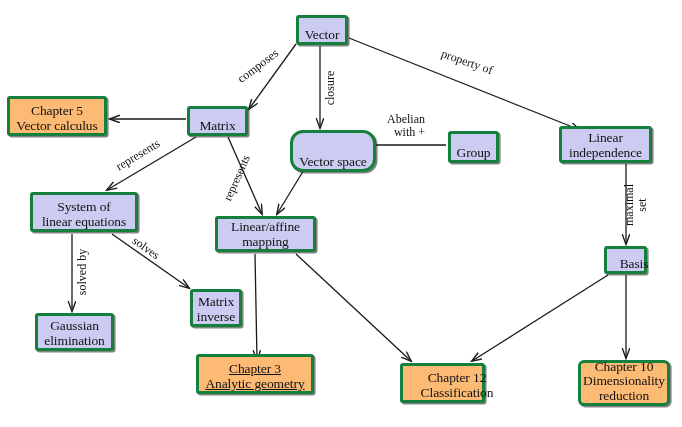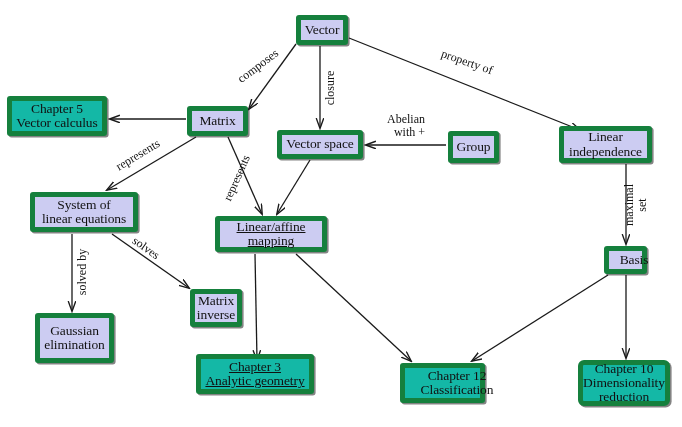--- a/index.html
+++ b/index.html
@@ -19,37 +19,37 @@
     position: absolute;
     left: 0;
     top: 0;
     width: 682px;
     height: 427px;
     pointer-events: none;
   }
   .node {
     position: absolute;
     box-sizing: border-box;
-    border: 5px solid #15803d;
+    border: 3px solid #15803d;
     border-radius: 3px;
     display: flex;
-    align-items: center;
+    align-items: flex-end;
     justify-content: center;
     text-align: center;
     color: #111111;
     font-size: 13.5px;
     line-height: 1.06;
     letter-spacing: -0.1px;
     box-shadow: 1.6px 1.6px 0 rgba(30,30,30,0.55);
     z-index: 3;
     padding: 0 3px;
   }
   .node .lbl { display: block; white-space: pre-line; }
   .node.concept { background: #ccccf2; }
-  .node.chapter { background: #14b8a6; }
+  .node.chapter { background: #fdba74; }
 
   .edge-label {
     position: absolute;
     color: #111111;
     font-size: 12px;
     line-height: 1.05;
     white-space: pre-line;
     text-align: center;
     background: transparent;
     z-index: 4;
@@ -88,42 +88,42 @@
       <div class="node concept" style="left: 296px; top: 15px; width: 52px; height: 30px;">
         <span class="lbl">Vector</span>
       </div>
       <div class="node concept" style="left: 187px; top: 106px; width: 61px; height: 30px;">
         <span class="lbl">Matrix</span>
       </div>
       <div class="node chapter" style="left: 7px; top: 96px; width: 100px; height: 40px;">
         <span class="lbl">Chapter 5
 Vector calculus</span>
       </div>
-      <div class="node concept" style="left: 277px; top: 130px; width: 86px; height: 29px;">
+      <div class="node concept" style="left: 290px; top: 130px; width: 86px; height: 42px; border-radius: 13px;">
         <span class="lbl">Vector space</span>
       </div>
       <div class="node concept" style="left: 448px; top: 131px; width: 51px; height: 32px;">
         <span class="lbl">Group</span>
       </div>
       <div class="node concept" style="left: 559px; top: 126px; width: 93px; height: 37px;">
         <span class="lbl">Linear
 independence</span>
       </div>
       <div class="node concept" style="left: 30px; top: 192px; width: 108px; height: 40px;">
         <span class="lbl">System of
 linear equations</span>
       </div>
-      <div class="node concept" style="left: 215px; top: 216px; width: 112px; height: 36px; text-decoration: underline;">
+      <div class="node concept" style="left: 215px; top: 216px; width: 101px; height: 36px;">
         <span class="lbl">Linear/affine
 mapping</span>
       </div>
       <div class="node concept" style="left: 604px; top: 246px; width: 43px; height: 28px; padding-left: 20px;">
         <span class="lbl">Basis</span>
       </div>
-      <div class="node concept" style="left: 35px; top: 313px; width: 79px; height: 50px;">
+      <div class="node concept" style="left: 35px; top: 313px; width: 79px; height: 38px;">
         <span class="lbl">Gaussian
 elimination</span>
       </div>
       <div class="node concept" style="left: 190px; top: 289px; width: 52px; height: 38px;">
         <span class="lbl">Matrix
 inverse</span>
       </div>
       <div class="node chapter" style="left: 196px; top: 354px; width: 118px; height: 40px; text-decoration: underline;">
         <span class="lbl">Chapter 3
 Analytic geometry</span>

